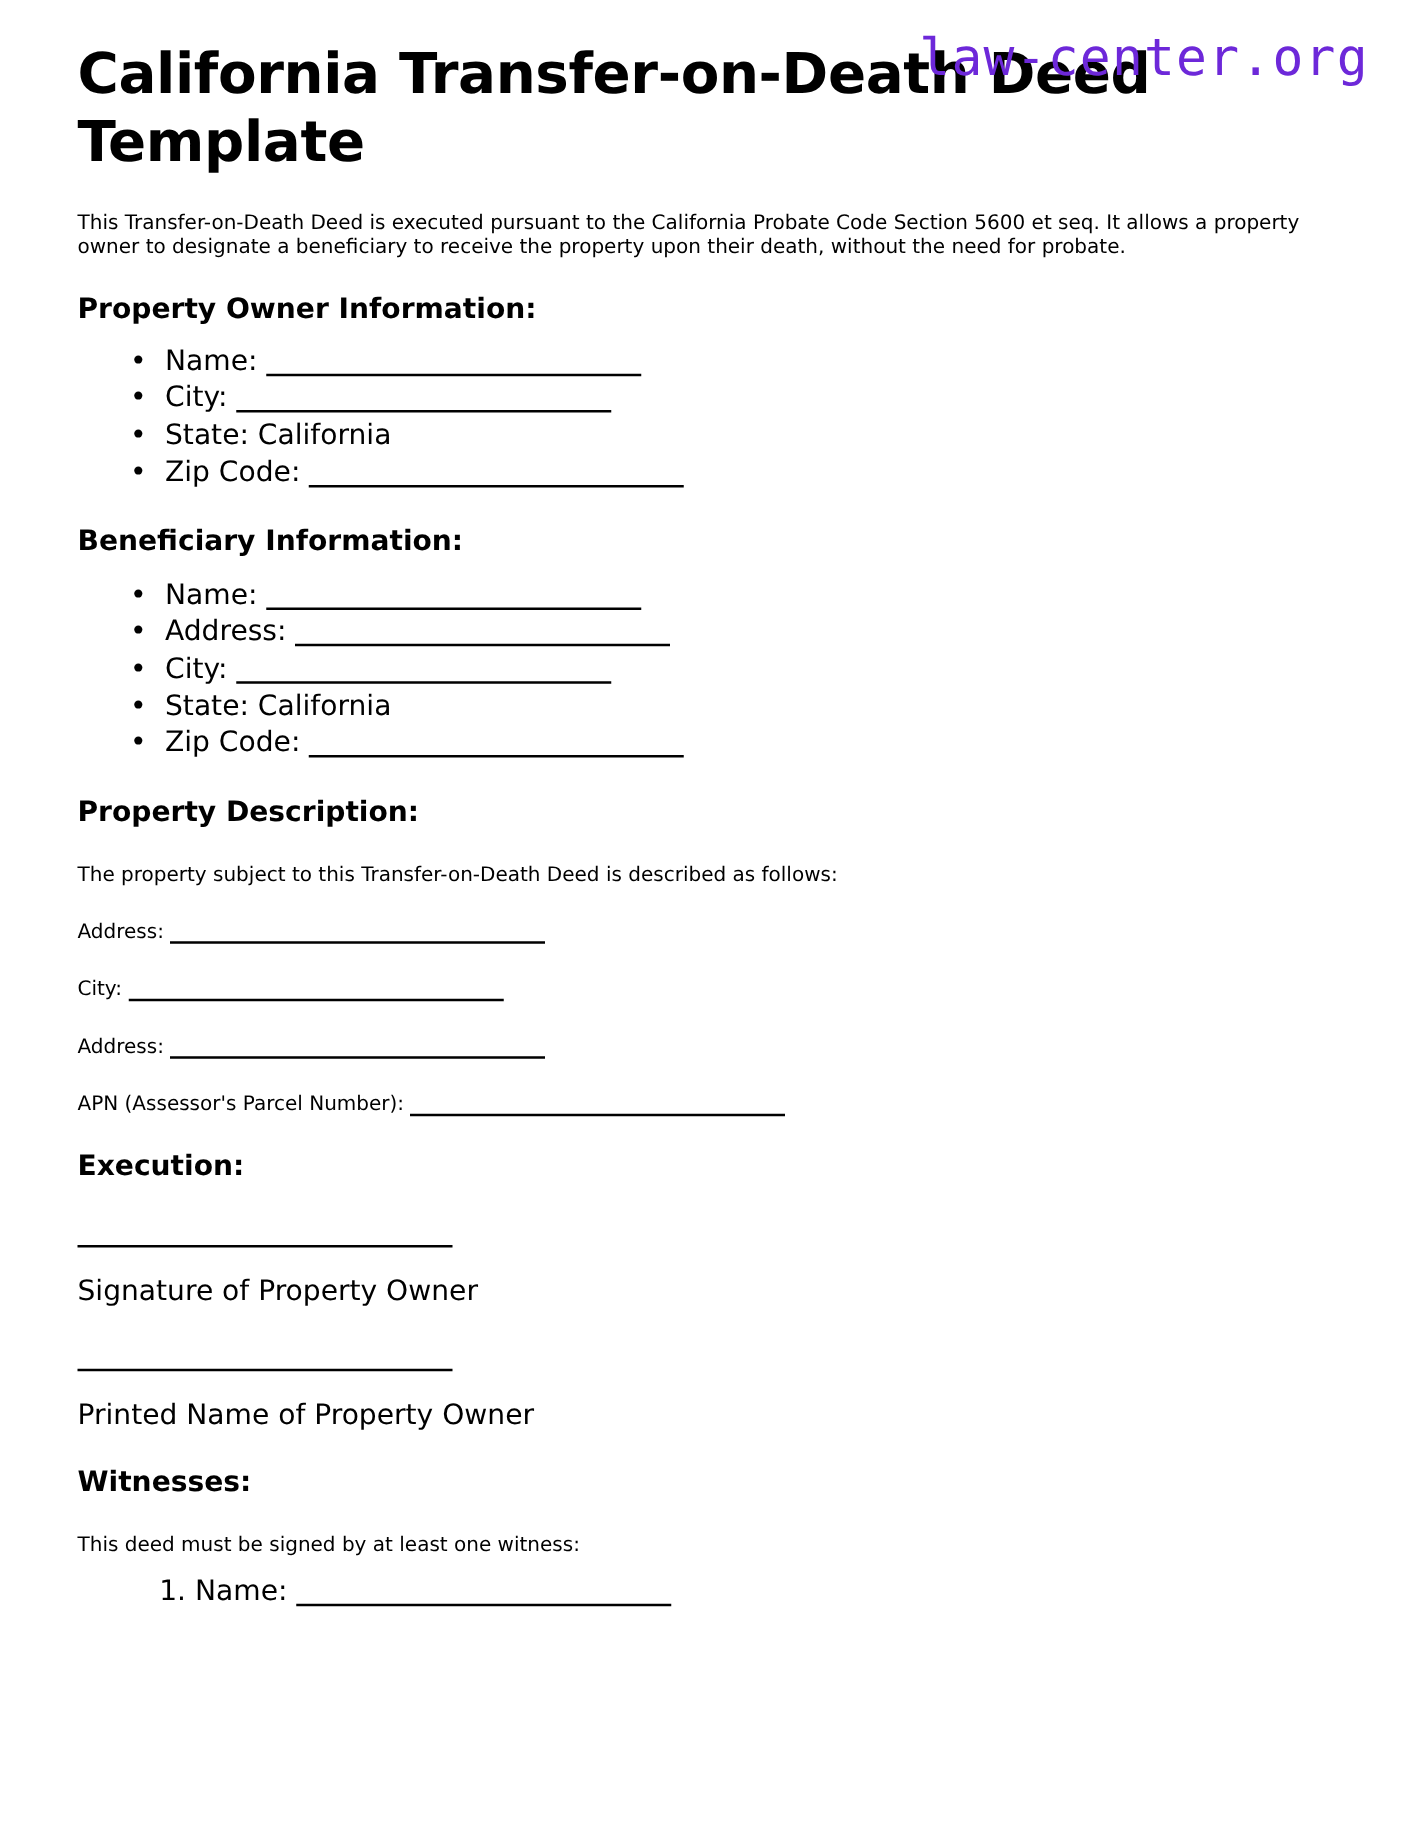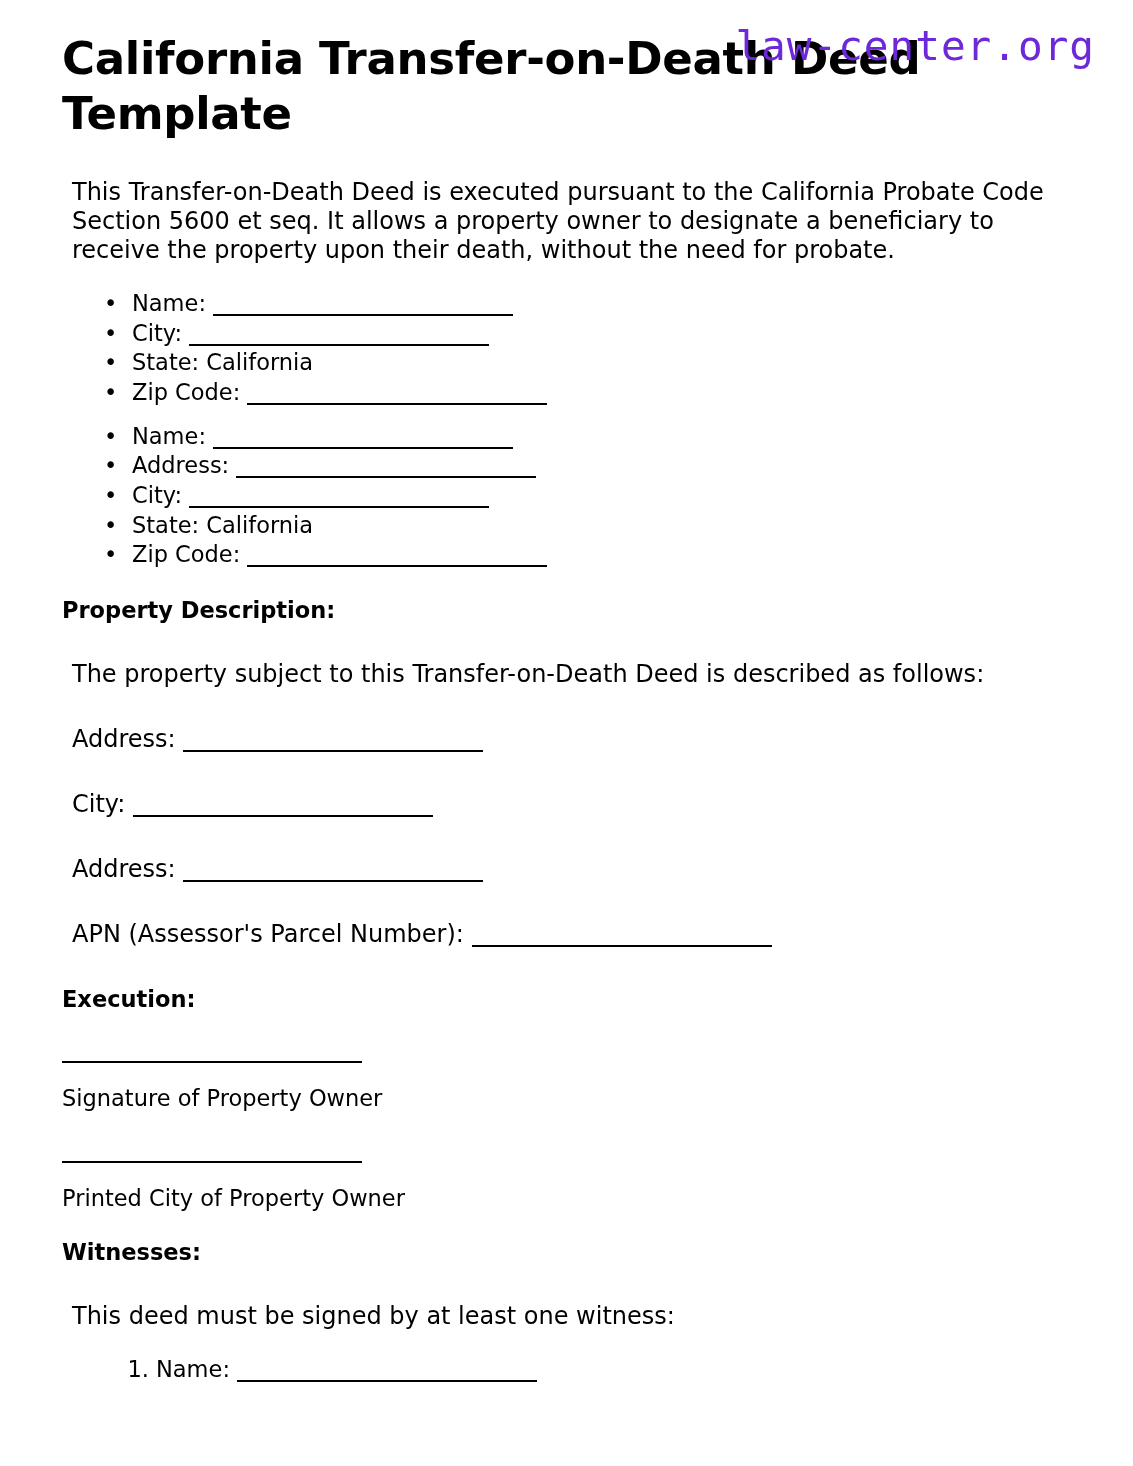--- a/index.html
+++ b/index.html
@@ -42,23 +42,23 @@
     font-family: "DejaVu Sans", sans-serif;
     font-size: 45px;
     font-weight: bold;
     line-height: 1.22;
     letter-spacing: -0.3px;
     max-width: 900px;
   }
 
   
   p.body-text {
-    margin: 10px;
+    margin: 0;
     padding-top: 26px;
-    font-size: 24px;
+    font-size: 16px;
     line-height: 1.21;
     max-width: 1000px;
   }
 
   h2.section-head {
     margin: 0;
     padding-top: 26px;
     font-size: 22.5px;
     font-weight: bold;
     line-height: 1.25;
@@ -125,40 +125,42 @@
 <body>
 
 <div class="page">
 
   <div class="watermark">law-center.org</div>
 
   <h1 class="doc-title">California Transfer-on-Death Deed Template</h1>
 
   <p class="body-text">This Transfer-on-Death Deed is executed pursuant to the California Probate Code Section 5600 et seq. It allows a property owner to designate a beneficiary to receive the property upon their death, without the need for probate.</p>
 
+  <h2 class="section-head">Property Owner Information:</h2>
 
   <ul class="field-list">
     <li>
       <span>Name:</span>
       <span class="blank w-long"></span>
     </li>
     <li>
       <span>City:</span>
       <span class="blank w-long"></span>
     </li>
     <li>
       <span>State:</span>
       <span>California</span>
     </li>
     <li>
       <span>Zip Code:</span>
       <span class="blank w-long"></span>
     </li>
   </ul>
 
+  <h2 class="section-head">Beneficiary Information:</h2>
 
   <ul class="field-list">
     <li>
       <span>Name:</span>
       <span class="blank w-long"></span>
     </li>
     <li>
       <span>Address:</span>
       <span class="blank w-long"></span>
     </li>
@@ -200,21 +202,21 @@
     <span class="blank w-long"></span>
   </p>
 
   <h2 class="section-head">Execution:</h2>
 
 
   <div class="sig-rule"></div>
   <p class="sig-caption">Signature of Property Owner</p>
 
   <div class="sig-rule"></div>
-  <p class="sig-caption">Printed City of Property Owner</p>
+  <p class="sig-caption">Printed Name of Property Owner</p>
 
   <h2 class="section-head">Witnesses:</h2>
 
   <p class="body-text">This deed must be signed by at least one witness:</p>
 
   <ol class="witness-list">
     <li>
       <span>Name:</span>
       <span class="blank w-long"></span>
     </li>

